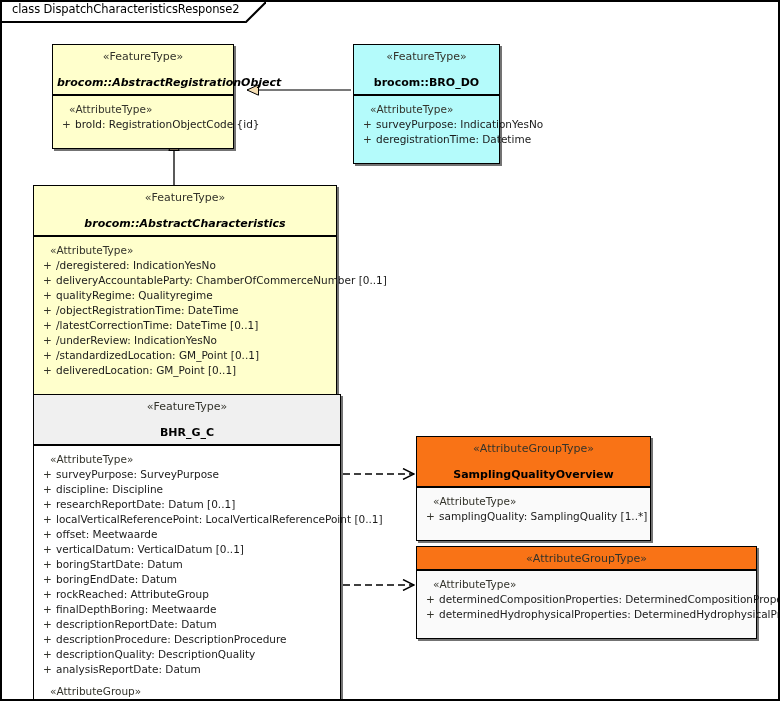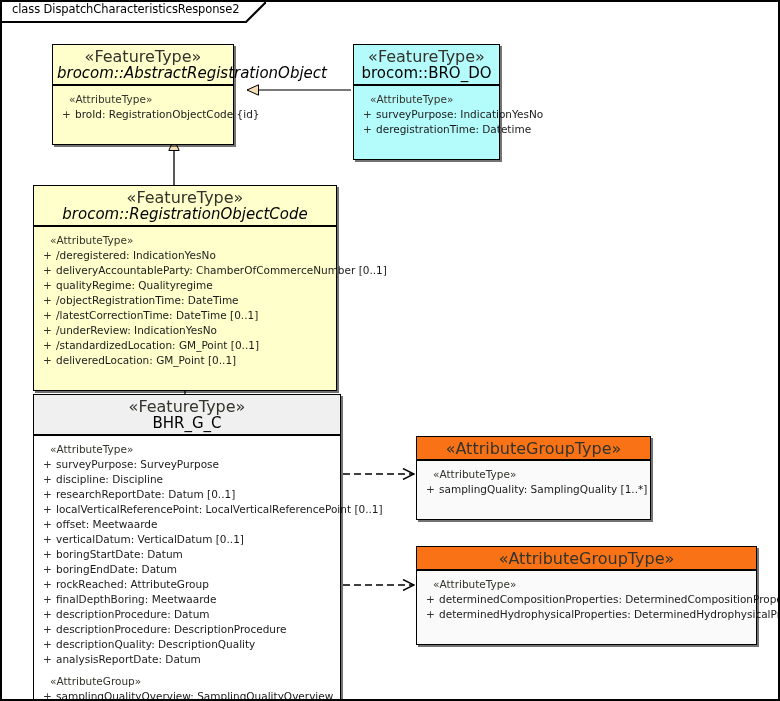--- a/index.html
+++ b/index.html
@@ -58,38 +58,38 @@
     border: 1px solid #000000;
     box-shadow: 2px 2px 0 0 rgba(0,0,0,0.55);
   }
   .uml-head {
     padding: 5px 4px 4px 4px;
     text-align: center;
     border-bottom: 2px solid #000000;
     box-sizing: border-box;
   }
   .stereo {
-    font-size: 16px;
+    font-size: 11px;
     color: #33332b;
     line-height: 13px;
     white-space: nowrap;
   }
   .cls-name {
-    font-size: 15px;
-    font-weight: normal;
+    font-size: 11px;
+    font-weight: bold;
     color: #000000;
     line-height: 14px;
     white-space: nowrap;
-    margin-top: 3px;
+    margin-top: 13px;
   }
   .cls-name.abstract {
     font-style: italic;
   }
   .uml-body {
-    padding: 6px 4px 22px 4px;
+    padding: 6px 4px 16px 4px;
     box-sizing: border-box;
   }
   .grp-label {
     font-size: 10.5px;
     color: #33332b;
     line-height: 15px;
     padding-left: 12px;
     white-space: nowrap;
   }
   .grp-label.spaced { margin-top: 7px; }
@@ -205,21 +205,21 @@
       <div class="attr-row">
         <span class="attr-vis">+</span>
         <span class="attr-text">deregistrationTime: Datetime</span>
       </div>
     </div>
   </div>
 
   <div class="uml-box fill-yellow" style="left:31px; top:183px; width:304px;">
     <div class="uml-head">
       <div class="stereo">«FeatureType»</div>
-      <div class="cls-name abstract">brocom::RegistrationObjectCode</div>
+      <div class="cls-name abstract">brocom::AbstractCharacteristics</div>
     </div>
     <div class="uml-body">
       <div class="grp-label">«AttributeType»</div>
       <div class="attr-row">
         <span class="attr-vis">+</span>
         <span class="attr-text">/deregistered: IndicationYesNo</span>
       </div>
       <div class="attr-row">
         <span class="attr-vis">+</span>
         <span class="attr-text">deliveryAccountableParty: ChamberOfCommerceNumber [0..1]</span>
@@ -293,21 +293,21 @@
       <div class="attr-row">
         <span class="attr-vis">+</span>
         <span class="attr-text">rockReached: AttributeGroup</span>
       </div>
       <div class="attr-row">
         <span class="attr-vis">+</span>
         <span class="attr-text">finalDepthBoring: Meetwaarde</span>
       </div>
       <div class="attr-row">
         <span class="attr-vis">+</span>
-        <span class="attr-text">descriptionProcedure: Datum</span>
+        <span class="attr-text">descriptionReportDate: Datum</span>
       </div>
       <div class="attr-row">
         <span class="attr-vis">+</span>
         <span class="attr-text">descriptionProcedure: DescriptionProcedure</span>
       </div>
       <div class="attr-row">
         <span class="attr-vis">+</span>
         <span class="attr-text">descriptionQuality: DescriptionQuality</span>
       </div>
       <div class="attr-row">
@@ -320,20 +320,21 @@
         <span class="attr-vis">+</span>
         <span class="attr-text">samplingQualityOverview: SamplingQualityOverview</span>
       </div>
 
     </div>
   </div>
 
   <div class="uml-box fill-grey2" style="left:414px; top:434px; width:235px;">
     <div class="uml-head">
       <div class="stereo">«AttributeGroupType»</div>
+      <div class="cls-name">SamplingQualityOverview</div>
     </div>
     <div class="uml-body">
       <div class="grp-label">«AttributeType»</div>
       <div class="attr-row">
         <span class="attr-vis">+</span>
         <span class="attr-text">samplingQuality: SamplingQuality [1..*]</span>
       </div>
     </div>
   </div>
 

